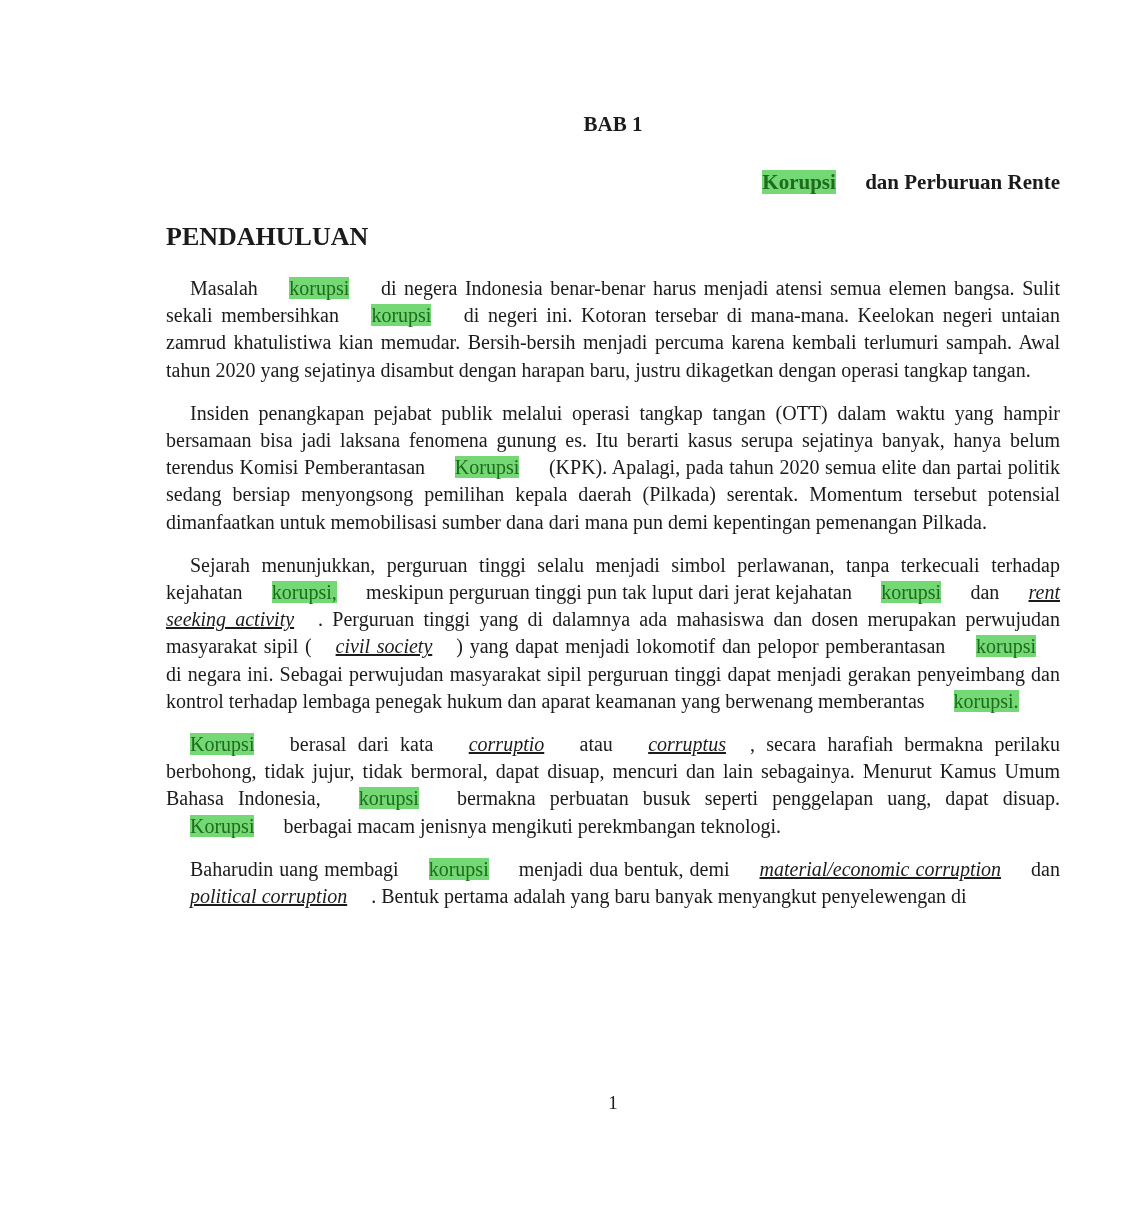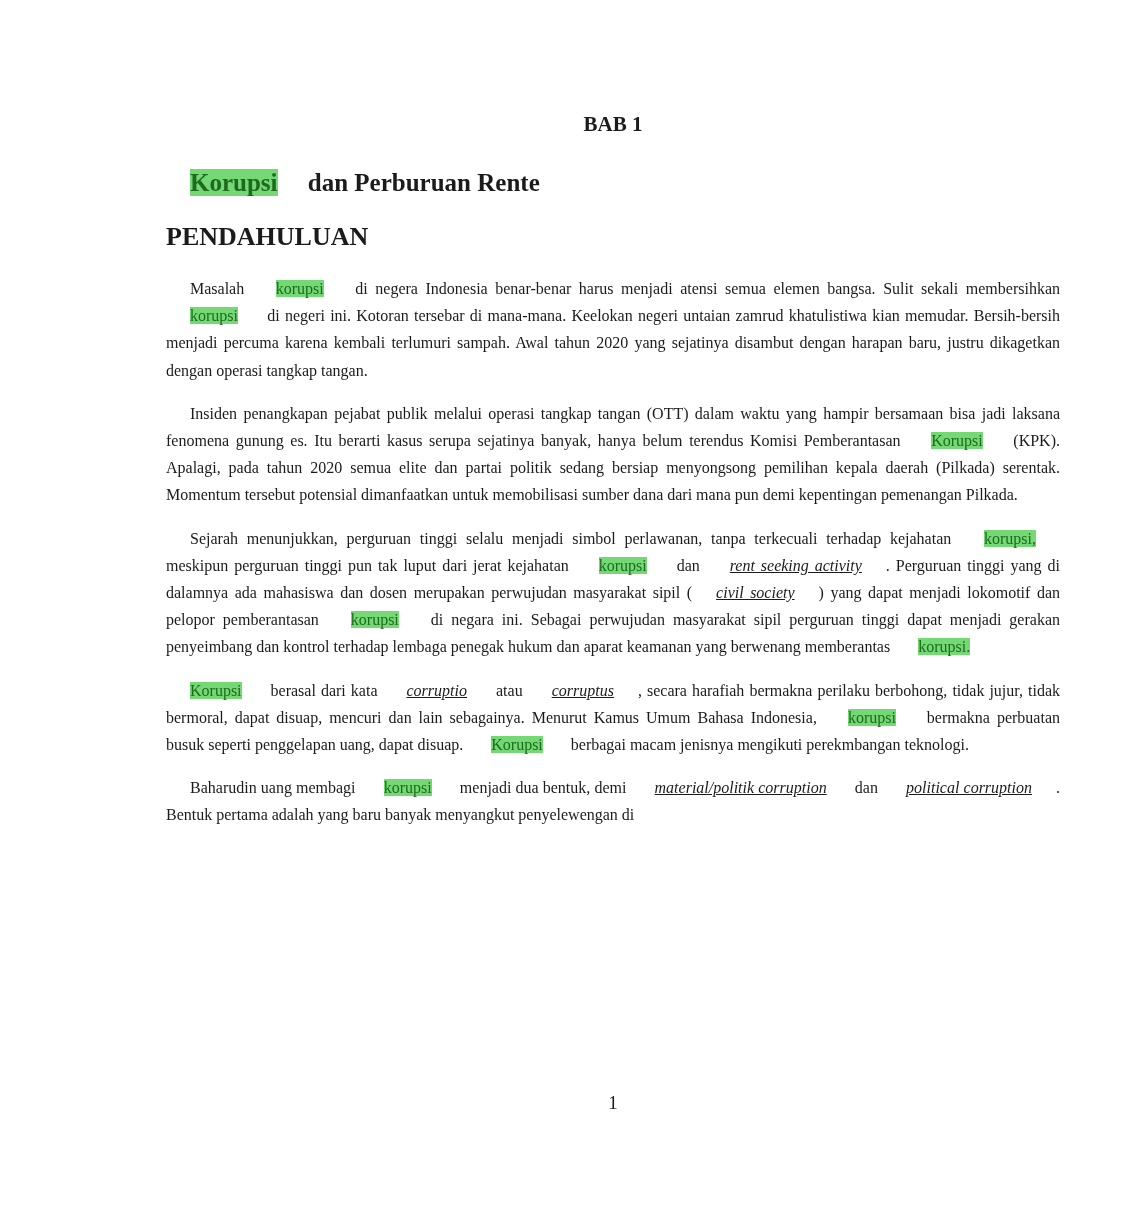--- a/index.html
+++ b/index.html
@@ -31,35 +31,35 @@
   }
   .chapter-title {
     margin: 112px 0 0 0;
     text-align: center;
     font-size: 21px;
     font-weight: bold;
     line-height: 25px;
   }
   .doc-subtitle {
     margin: 33px 0 0 0;
-    text-align: left;
-    font-size: 25px;
+    text-align: right;
+    font-size: 21px;
     font-weight: bold;
     line-height: 25px;
   }
   .section-heading {
     margin: 30px 0 0 0;
     text-align: left;
     font-size: 26px;
     font-weight: bold;
     line-height: 24px;
   }
   p.body {
     margin: 16px 0 0 0;
-    font-size: 16px;
+    font-size: 20px;
     line-height: 27.2px;
     text-align: justify;
   }
   p.body.first {
     margin-top: 26px;
   }
   .seg-n { }
   .seg-i { font-style: italic; text-decoration: underline; }
   .seg-h {
     background-color: var(--hl-bg);
@@ -80,16 +80,16 @@
 
 <div class="page">
   <div class="content">
     <div class="chapter-title">BAB 1</div>
     <div class="doc-subtitle"><span class="seg-h">Korupsi</span><span class="seg-n"> dan Perburuan Rente</span></div>
     <div class="section-heading">PENDAHULUAN</div>
     <p class="body first"><span class="seg-n">Masalah </span><span class="seg-h">korupsi</span><span class="seg-n"> di negera Indonesia benar-benar harus menjadi atensi semua elemen bangsa. Sulit sekali membersihkan </span><span class="seg-h">korupsi</span><span class="seg-n"> di negeri ini. Kotoran tersebar di mana-mana. Keelokan negeri untaian zamrud khatulistiwa kian memudar. Bersih-bersih menjadi percuma karena kembali terlumuri sampah. Awal tahun 2020 yang sejatinya disambut dengan harapan baru, justru dikagetkan dengan operasi tangkap tangan.</span></p>
     <p class="body"><span class="seg-n">Insiden penangkapan pejabat publik melalui operasi tangkap tangan (OTT) dalam waktu yang hampir bersamaan bisa jadi laksana fenomena gunung es. Itu berarti kasus serupa sejatinya banyak, hanya belum terendus Komisi Pemberantasan </span><span class="seg-h">Korupsi</span><span class="seg-n"> (KPK). Apalagi, pada tahun 2020 semua elite dan partai politik sedang bersiap menyongsong pemilihan kepala daerah (Pilkada) serentak. Momentum tersebut potensial dimanfaatkan untuk memobilisasi sumber dana dari mana pun demi kepentingan pemenangan Pilkada.</span></p>
     <p class="body"><span class="seg-n">Sejarah menunjukkan, perguruan tinggi selalu menjadi simbol perlawanan, tanpa terkecuali terhadap kejahatan </span><span class="seg-h">korupsi,</span><span class="seg-n"> meskipun perguruan tinggi pun tak luput dari jerat kejahatan </span><span class="seg-h">korupsi</span><span class="seg-n"> dan </span><span class="seg-i">rent seeking activity</span><span class="seg-n">. Perguruan tinggi yang di dalamnya ada mahasiswa dan dosen merupakan perwujudan masyarakat sipil (</span><span class="seg-i">civil society</span><span class="seg-n">) yang dapat menjadi lokomotif dan pelopor pemberantasan </span><span class="seg-h">korupsi</span><span class="seg-n"> di negara ini. Sebagai perwujudan masyarakat sipil perguruan tinggi dapat menjadi gerakan penyeimbang dan kontrol terhadap lembaga penegak hukum dan aparat keamanan yang berwenang memberantas </span><span class="seg-h">korupsi.</span></p>
     <p class="body"><span class="seg-h">Korupsi</span><span class="seg-n"> berasal dari kata </span><span class="seg-i">corruptio</span><span class="seg-n"> atau </span><span class="seg-i">corruptus</span><span class="seg-n">, secara harafiah bermakna perilaku berbohong, tidak jujur, tidak bermoral, dapat disuap, mencuri dan lain sebagainya. Menurut Kamus Umum Bahasa Indonesia, </span><span class="seg-h">korupsi</span><span class="seg-n"> bermakna perbuatan busuk seperti penggelapan uang, dapat disuap. </span><span class="seg-h">Korupsi</span><span class="seg-n"> berbagai macam jenisnya mengikuti perekmbangan teknologi.</span></p>
-    <p class="body"><span class="seg-n">Baharudin uang membagi </span><span class="seg-h">korupsi</span><span class="seg-n"> menjadi dua bentuk, demi </span><span class="seg-i">material/politik corruption</span><span class="seg-n"> dan </span><span class="seg-i">political corruption</span><span class="seg-n">. Bentuk pertama adalah yang baru banyak menyangkut penyelewengan di</span></p>
+    <p class="body"><span class="seg-n">Baharudin uang membagi </span><span class="seg-h">korupsi</span><span class="seg-n"> menjadi dua bentuk, demi </span><span class="seg-i">material/economic corruption</span><span class="seg-n"> dan </span><span class="seg-i">political corruption</span><span class="seg-n">. Bentuk pertama adalah yang baru banyak menyangkut penyelewengan di</span></p>
   </div>
   <div class="page-number">1</div>
 </div>
 
 </body></html>

